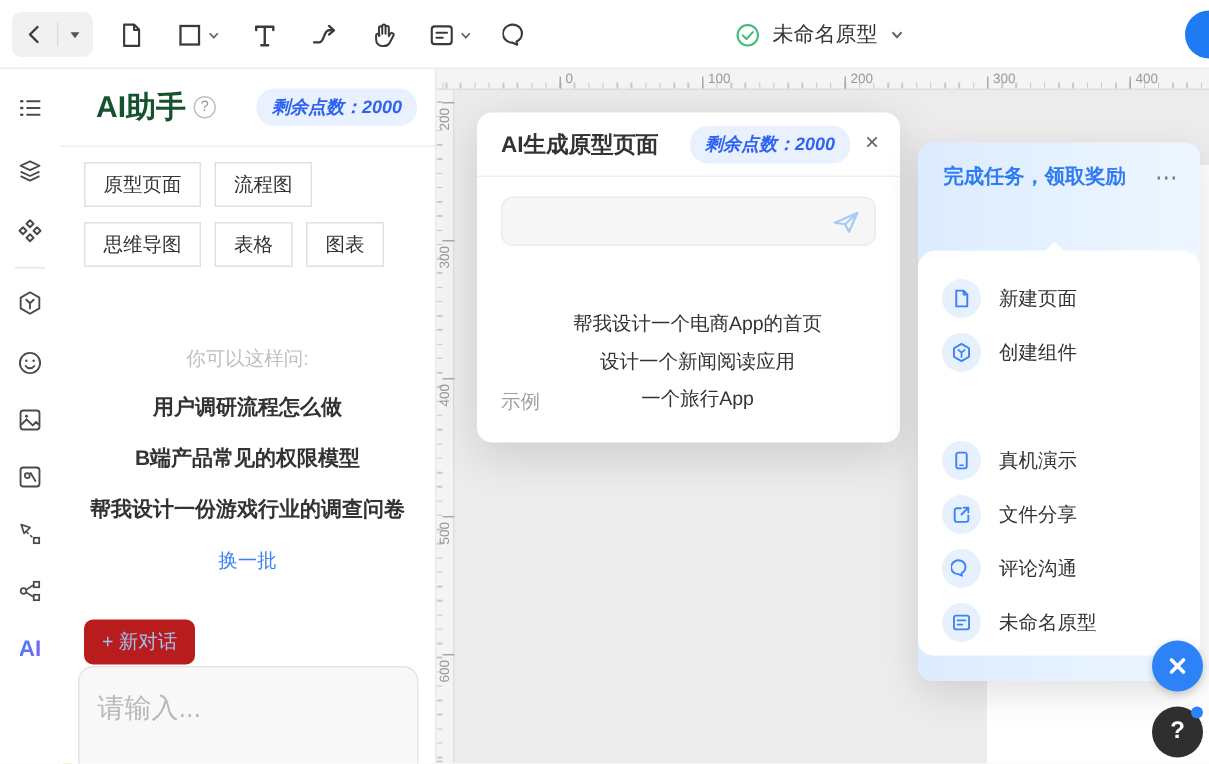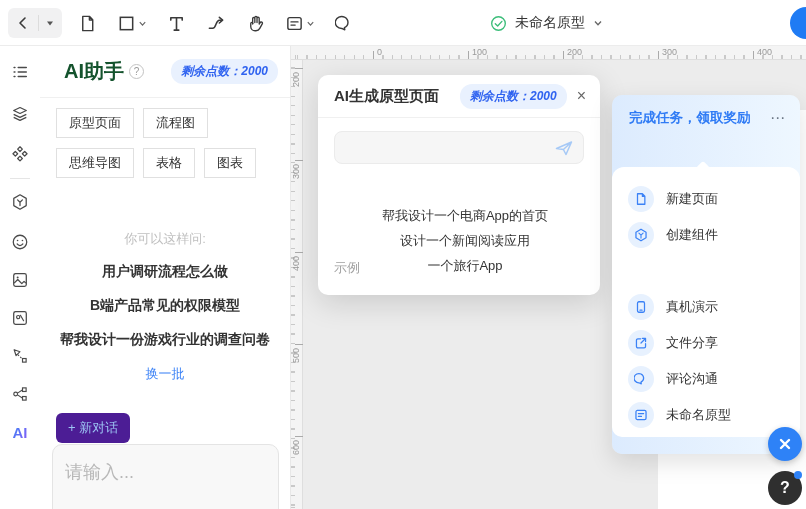--- a/index.html
+++ b/index.html
@@ -43,21 +43,21 @@
   .points-pill { margin-left:auto; background:#e9f1fe; color:#2e62f0; font-size:12px;
     font-style:italic; font-weight:600; border-radius:12px; padding:4px 10px; white-space:nowrap; }
   .cat-wrap { position:absolute; left:16px; top:62px; width:226px; display:flex; flex-wrap:wrap; gap:10px 9px; }
   .cat-btn { background:#fff; border:1px solid #e0e0e0; border-radius:0;
     font-size:13px; color:#333; padding:5px 12px; cursor:pointer; white-space:nowrap; }
   .hint { position:absolute; left:0; top:184px; width:100%; text-align:center; font-size:13px; color:#bfbfbf; }
   .sugg { position:absolute; left:0; width:100%; text-align:center; font-size:14px;
     font-weight:600; color:#333; cursor:pointer; }
   .refresh { position:absolute; left:0; top:319px; width:100%; text-align:center;
     font-size:13px; color:#3b82f6; cursor:pointer; }
-  .new-chat { position:absolute; left:16px; top:367px; background:#4c1d95; color:#9cc4f3;
+  .new-chat { position:absolute; left:16px; top:367px; background:#b91c1c; color:#9cc4f3;
     font-size:13px; border-radius:6px; padding:6px 12px; cursor:pointer; }
   .chat-input { position:absolute; left:12px; top:398px; width:227px; height:102px;
     background:#f8f8f8; border:1px solid #e4e4e4; border-radius:10px; }
   .chat-input .ph { position:absolute; left:12px; top:15px; font-size:18px; color:#b8b8b8; }
 
   
   .canvas { position:absolute; left:291px; top:46px; width:515px; height:463px;
     background:#ececec; z-index:1; }
   .h-ruler { position:absolute; left:0; top:0; width:515px; height:14px;
     background:#f4f4f4; border-bottom:1px solid #dedede; }

